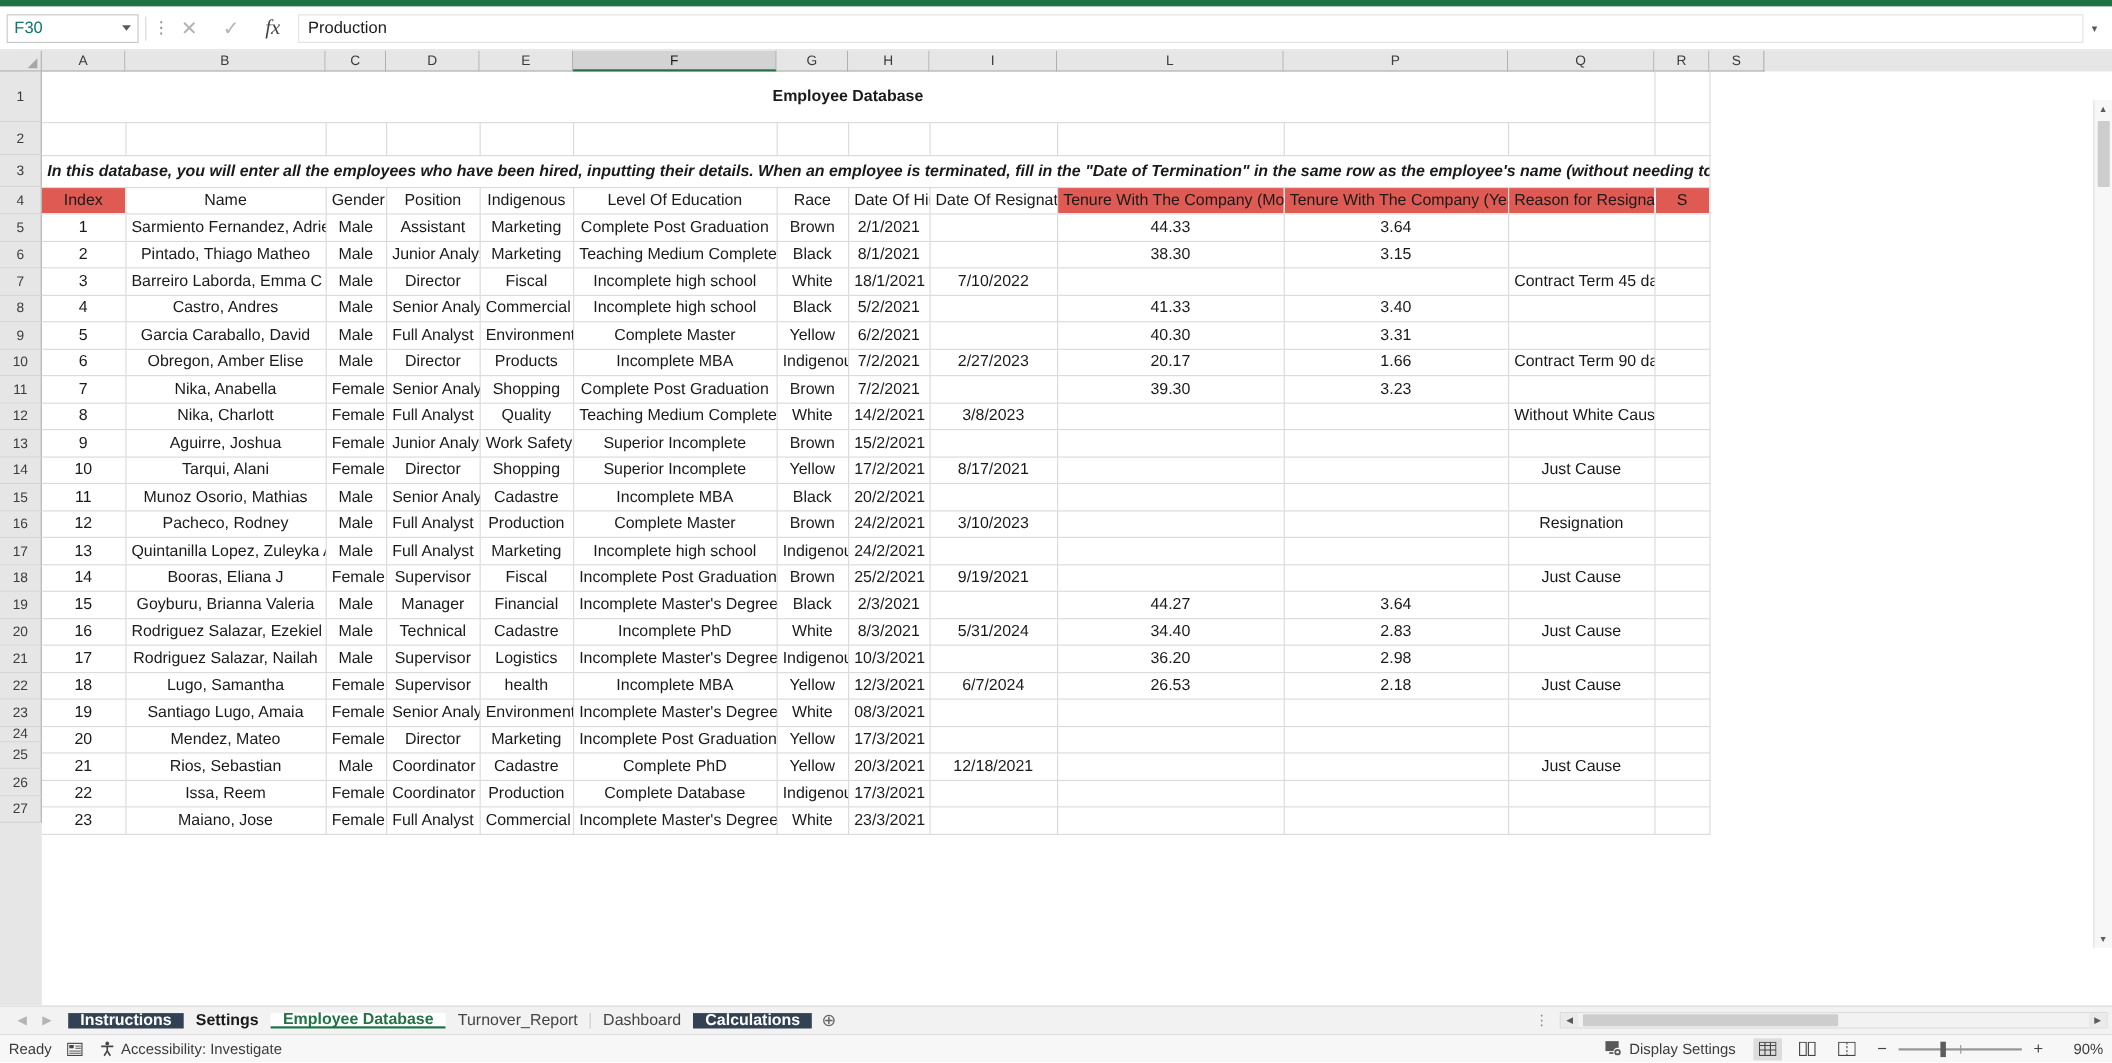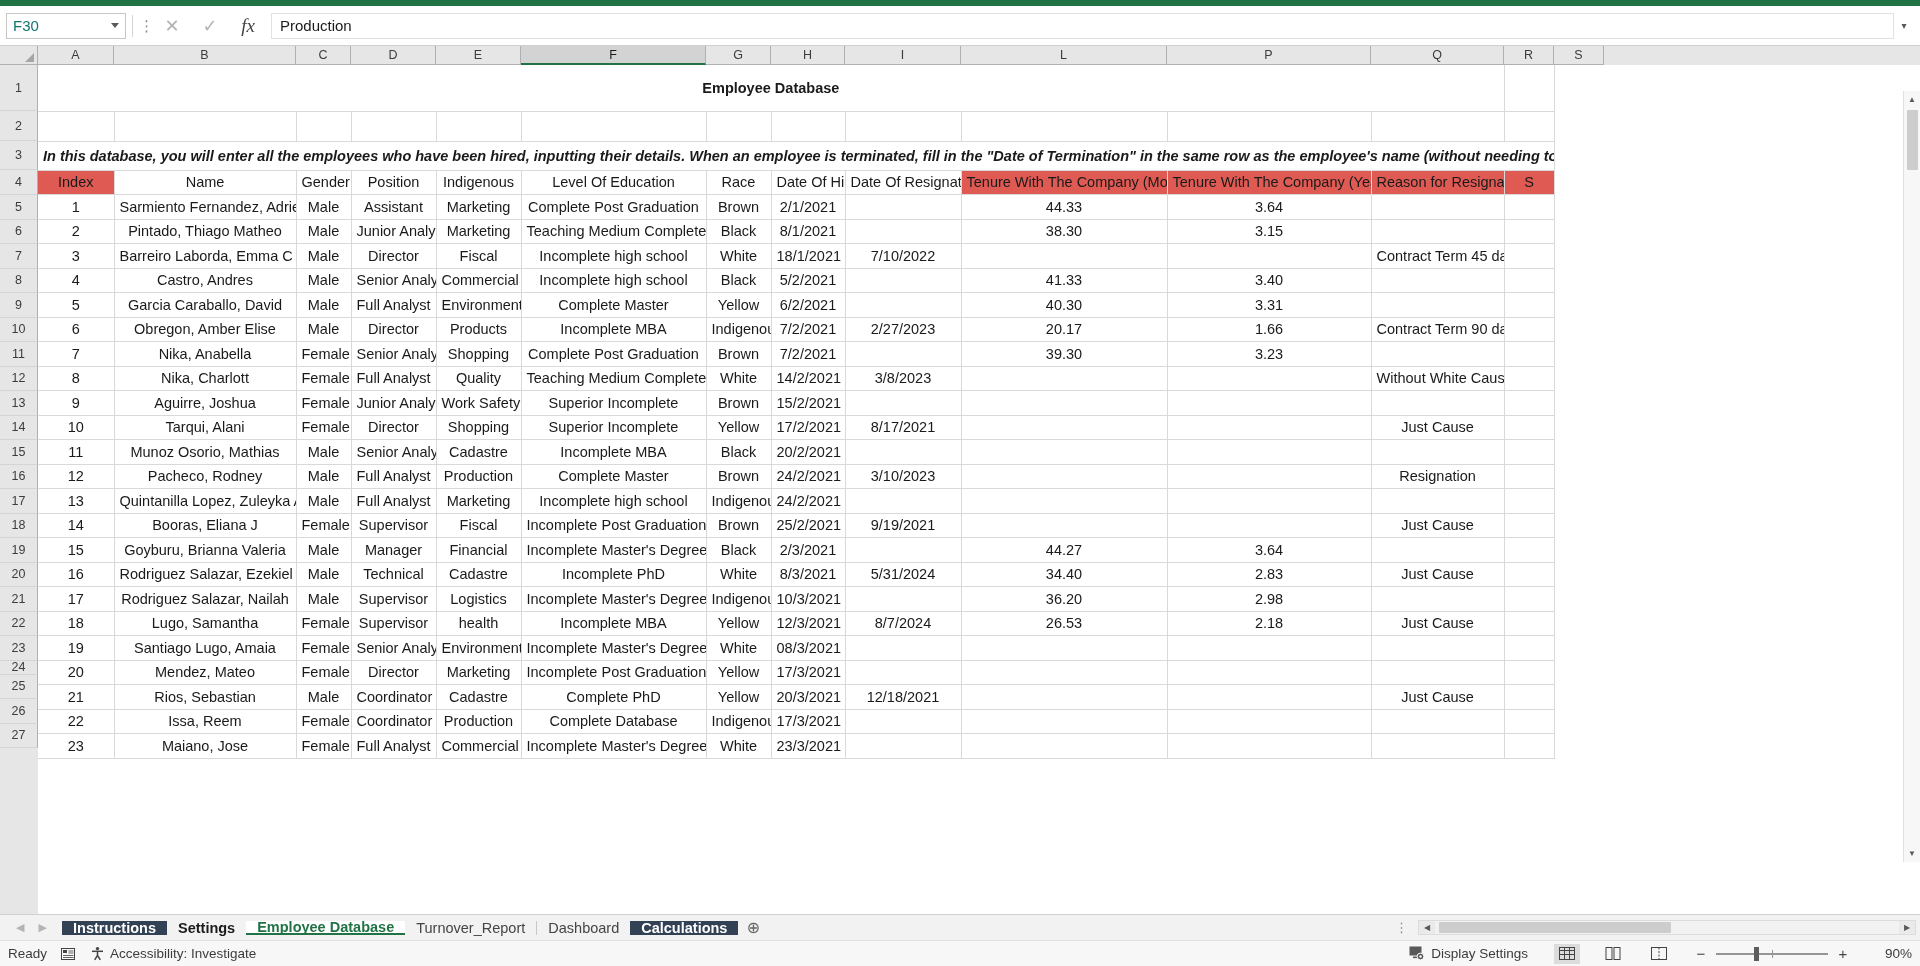--- a/index.html
+++ b/index.html
@@ -123,21 +123,21 @@
   .hs-thumb { width:232px; height:11px; background:#cdcdcd; border-radius:1px; margin-left:4px;}
   .hs-rest { flex:1; }
 
   
   .statusbar {
     height:26px; flex:0 0 26px; background:#f7f7f7;
     display:flex; align-items:center; border-top:1px solid #e0e0e0;
     font-size:13.5px; color:#3c3c3c; padding: 0 8px;
   }
   .sb-item { display:flex; align-items:center; gap:5px; margin-right:14px;text-align:right; }
-  .sb-right { margin-left:auto; display:flex; align-items:center; gap:20px; }
+  .sb-right { margin-left:auto; display:flex; align-items:center; gap:10px; }
   .view-btn { width:26px; height:20px; display:flex; align-items:center; justify-content:center; }
   .view-btn.sel { background:#dcdcdc; }
   .zoom-slider { display:flex; align-items:center; gap:0; }
   .zs-minus, .zs-plus { width:18px; text-align:center; font-size:15px; color:#444; }
   .zs-track { width:112px; height:2px; background:#959595; position:relative; margin:0 6px; }
   .zs-mid { position:absolute; left:50%; top:-3px; width:1px; height:8px; background:#959595; }
   .zs-thumb { position:absolute; left:38px; top:-6px; width:5px; height:14px; background:#5c5c5c; }
   .zoom-pct { width:40px; text-align:right; font-size:13.5px; }
 
   
@@ -535,21 +535,21 @@
               </tr>
               <tr>
                 <td class="num">18</td>
                 <td>Lugo, Samantha</td>
                 <td>Female</td>
                 <td>Supervisor</td>
                 <td>health</td>
                 <td>Incomplete MBA</td>
                 <td>Yellow</td>
                 <td>12/3/2021</td>
-                <td>8/7/2024</td>
+                <td>6/7/2024</td>
                 <td class="num">26.53</td>
                 <td class="num">2.18</td>
                 <td>Just Cause</td>
                 <td></td>
               </tr>
               <tr>
                 <td class="num">19</td>
                 <td>Santiago Lugo, Amaia</td>
                 <td>Female</td>
                 <td>Senior Analyst</td>

